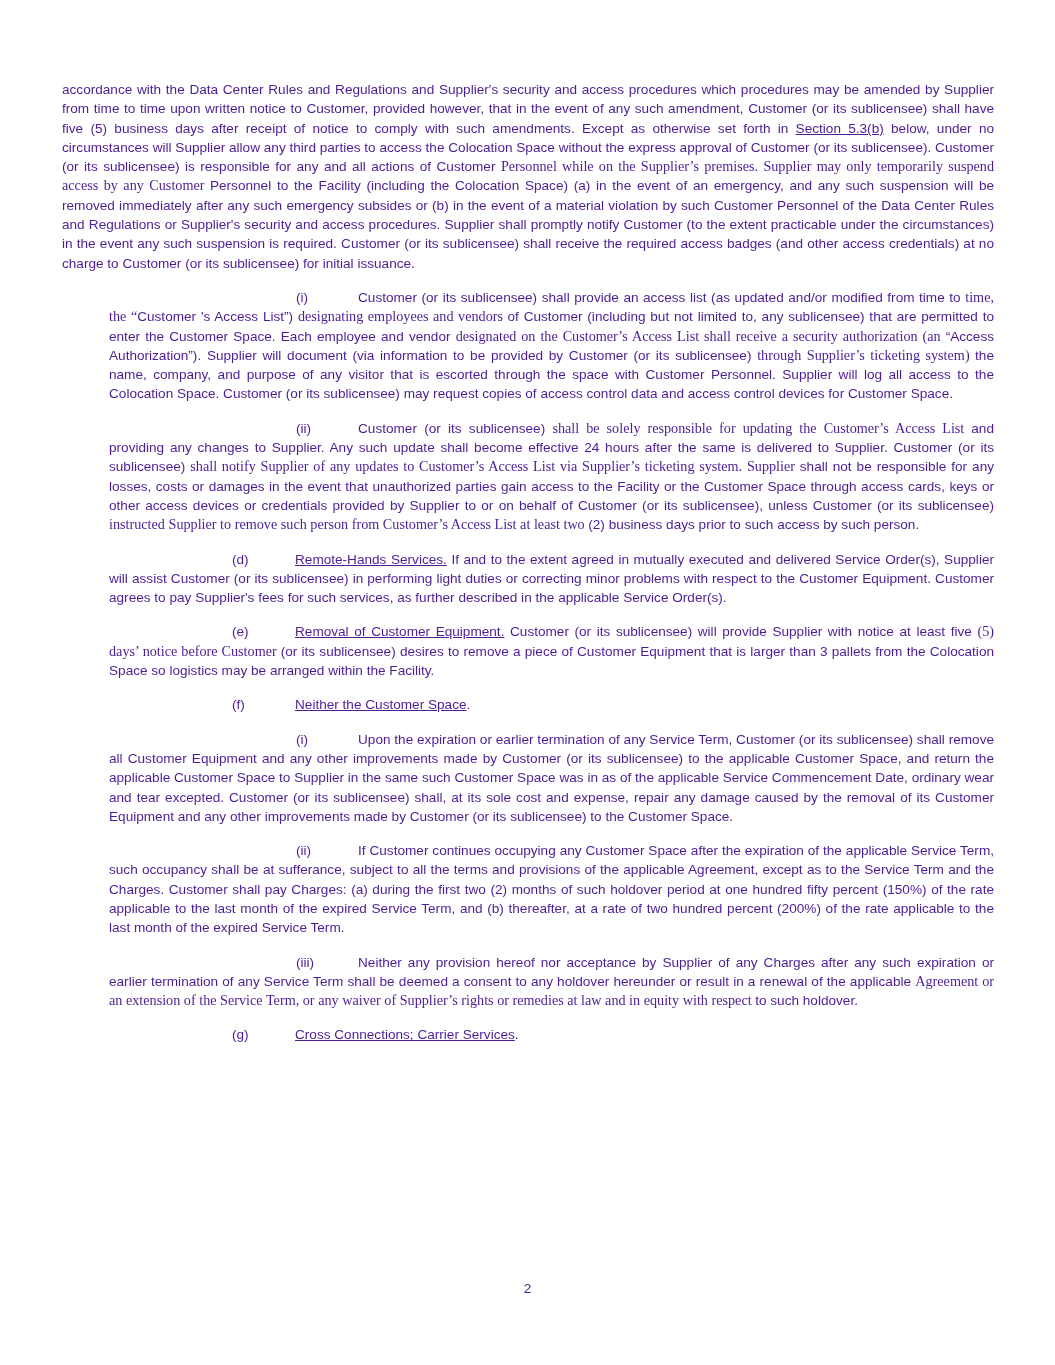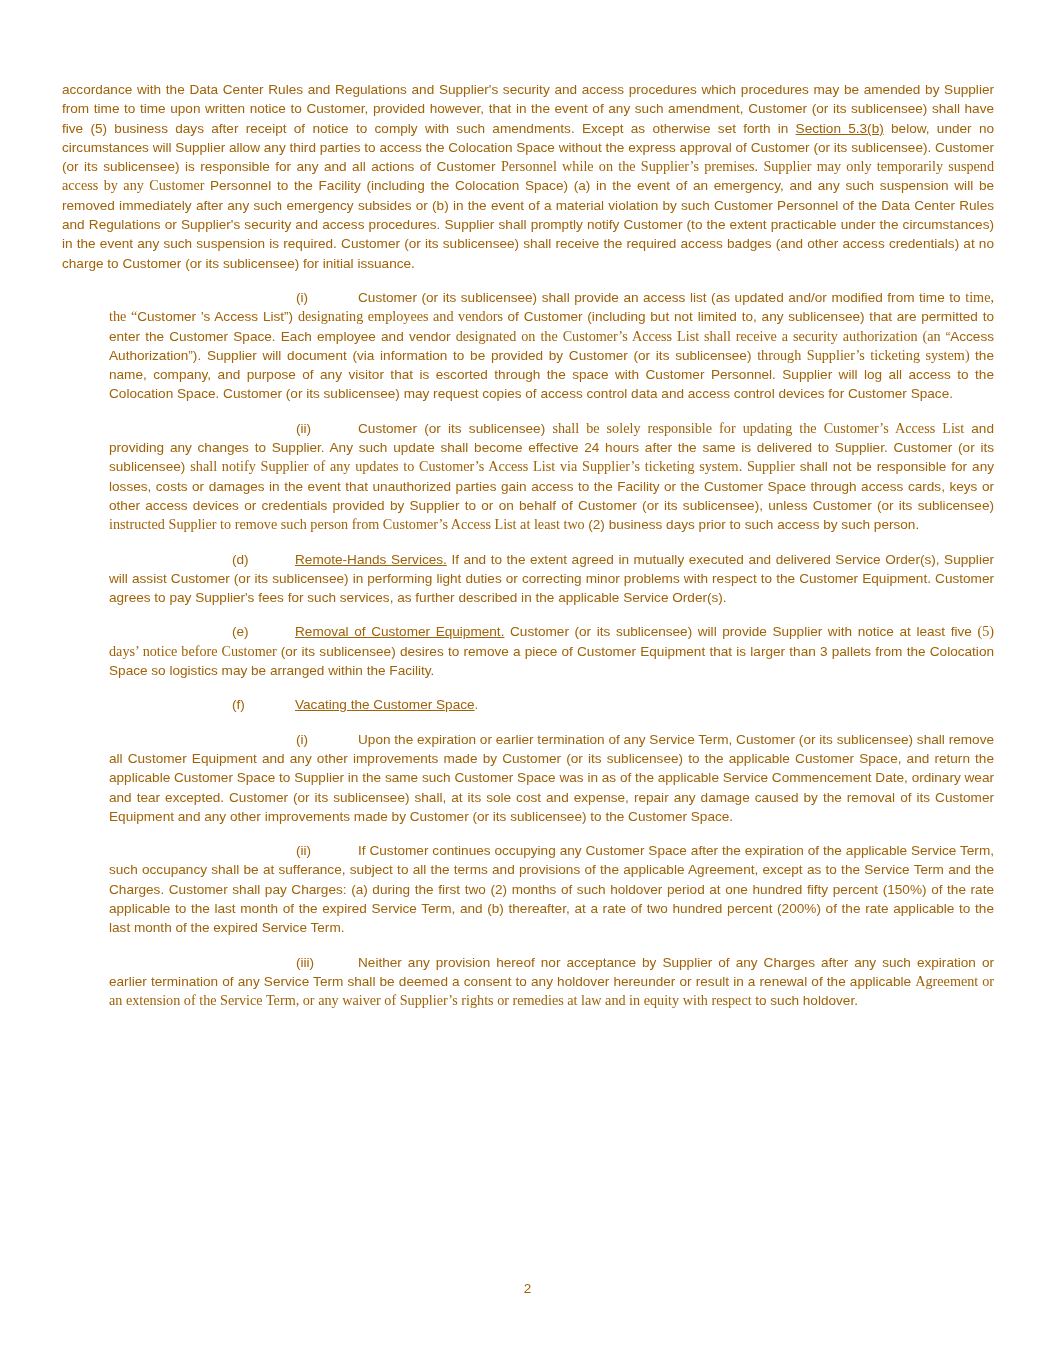--- a/index.html
+++ b/index.html
@@ -51,39 +51,40 @@
     position: absolute;
     left: 0;
     width: 1055px;
     top: 1279px;
     text-align: center;
   }
 </style>
 </head>
 <body>
 
-<div class="page" style="background: rgb(255, 255, 255); color: #a16207;">
+<div class="page" style="background: rgb(255, 255, 255); color: #4c1d95;">
   <div class="content">
 
     <p class="para"><span><span>accordance with the Data Center Rules and Regulations and Supplier's security and access procedures which procedures may be amended by Supplier from time to time upon written notice to Customer, provided however, that in the event of any such amendment, Customer (or its sublicensee) shall have five (5) business days after receipt of notice to comply with such amendments. Except as otherwise set forth in </span><span class="u">Section 5.3(b)</span><span> below, under no circumstances will Supplier allow any third parties to access the Colocation Space without the express approval of Customer (or its sublicensee). Customer (or its sublicensee) is responsible for any and all actions of Customer </span><span class="serif">Personnel while on the Supplier’s premises. Supplier may only temporarily suspend access by any Customer </span><span>Personnel to the Facility (including the Colocation Space) (a) in the event of an emergency, and any such suspension will be removed immediately after any such emergency subsides or (b) in the event of a material violation by such Customer Personnel of the Data Center Rules and Regulations or Supplier's security and access procedures. Supplier shall promptly notify Customer (to the extent practicable under the circumstances) in the event any such suspension is required. Customer (or its sublicensee) shall receive the required access badges (and other access credentials) at no charge to Customer (or its sublicensee) for initial issuance.</span></span></p>
 
     <p class="para l2"><span class="marker">(i)</span><span><span>Customer (or its sublicensee) shall provide an access list (as updated and/or modified from time to </span><span class="serif">time, the “</span><span>Customer 's Access List”) </span><span class="serif">designating employees and vendors </span><span>of Customer (including but not limited to, any sublicensee) that are permitted to enter the Customer Space. Each employee and vendor </span><span class="serif">designated on the Customer’s Access List shall receive a security authorization (an </span><span>“Access Authorization”). Supplier will document (via information to be provided by Customer (or its sublicensee) </span><span class="serif">through Supplier’s ticketing system) </span><span>the name, company, and purpose of any visitor that is escorted through the space with Customer Personnel. Supplier will log all access to the Colocation Space. Customer (or its sublicensee) may request copies of access control data and access control devices for Customer Space.</span></span></p>
 
     <p class="para l2"><span class="marker">(ii)</span><span><span>Customer (or its sublicensee) </span><span class="serif">shall be solely responsible for updating the Customer’s Access List </span><span>and providing any changes to Supplier. Any such update shall become effective 24 hours after the same is delivered to Supplier. Customer (or its sublicensee) </span><span class="serif">shall notify Supplier of any updates to Customer’s Access List via Supplier’s ticketing system. Supplier </span><span>shall not be responsible for any losses, costs or damages in the event that unauthorized parties gain access to the Facility or the Customer Space through access cards, keys or other access devices or credentials provided by Supplier to or on behalf of Customer (or its sublicensee), unless Customer (or its sublicensee) </span><span class="serif">instructed Supplier to remove such person from Customer’s Access List at least two </span><span>(2) business days prior to such access by such person.</span></span></p>
 
     <p class="para l1"><span class="marker">(d)</span><span><span class="u">Remote-Hands Services.</span><span> If and to the extent agreed in mutually executed and delivered Service Order(s), Supplier will assist Customer (or its sublicensee) in performing light duties or correcting minor problems with respect to the Customer Equipment. Customer agrees to pay Supplier's fees for such services, as further described in the applicable Service Order(s).</span></span></p>
 
     <p class="para l1"><span class="marker">(e)</span><span><span class="u">Removal of Customer Equipment.</span><span> Customer (or its sublicensee) will provide Supplier with notice at least five </span><span class="serif">(5) days’ notice before Customer </span><span>(or its sublicensee) desires to remove a piece of Customer Equipment that is larger than 3 pallets from the Colocation Space so logistics may be arranged within the Facility.</span></span></p>
 
-    <p class="para l1"><span class="marker">(f)</span><span><span class="u">Vacating the Customer Space</span><span>.</span></span></p>
+    <p class="para l1"><span class="marker">(f)</span><span><span class="u">Neither the Customer Space</span><span>.</span></span></p>
 
     <p class="para l2"><span class="marker">(i)</span><span><span>Upon the expiration or earlier termination of any Service Term, Customer (or its sublicensee) shall remove all Customer Equipment and any other improvements made by Customer (or its sublicensee) to the applicable Customer Space, and return the applicable Customer Space to Supplier in the same such Customer Space was in as of the applicable Service Commencement Date, ordinary wear and tear excepted. Customer (or its sublicensee) shall, at its sole cost and expense, repair any damage caused by the removal of its Customer Equipment and any other improvements made by Customer (or its sublicensee) to the Customer Space.</span></span></p>
 
     <p class="para l2"><span class="marker">(ii)</span><span><span>If Customer continues occupying any Customer Space after the expiration of the applicable Service Term, such occupancy shall be at sufferance, subject to all the terms and provisions of the applicable Agreement, except as to the Service Term and the Charges. Customer shall pay Charges: (a) during the first two (2) months of such holdover period at one hundred fifty percent (150%) of the rate applicable to the last month of the expired Service Term, and (b) thereafter, at a rate of two hundred percent (200%) of the rate applicable to the last month of the expired Service Term.</span></span></p>
 
     <p class="para l2"><span class="marker">(iii)</span><span><span>Neither any provision hereof nor acceptance by Supplier of any Charges after any such expiration or earlier termination of any Service Term shall be deemed a consent to any holdover hereunder or result in a renewal of the applicable </span><span class="serif">Agreement or an extension of the Service Term, or any waiver of Supplier’s rights or remedies at law and in equity with respect </span><span>to such holdover.</span></span></p>
 
+    <p class="para l1"><span class="marker">(g)</span><span><span class="u">Cross Connections; Carrier Services</span><span>.</span></span></p>
 
 
   </div>
 
   <div class="page-number">2</div>
 </div>
 
 </body></html>

